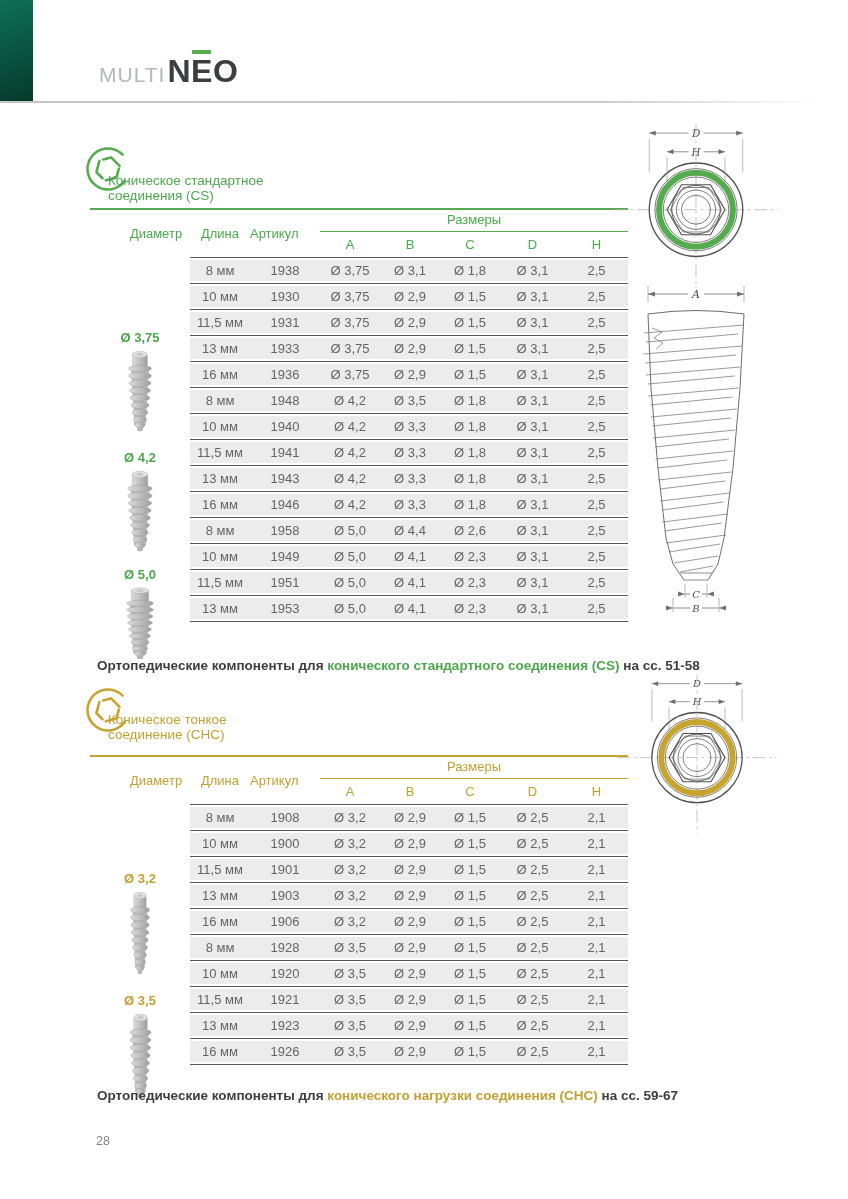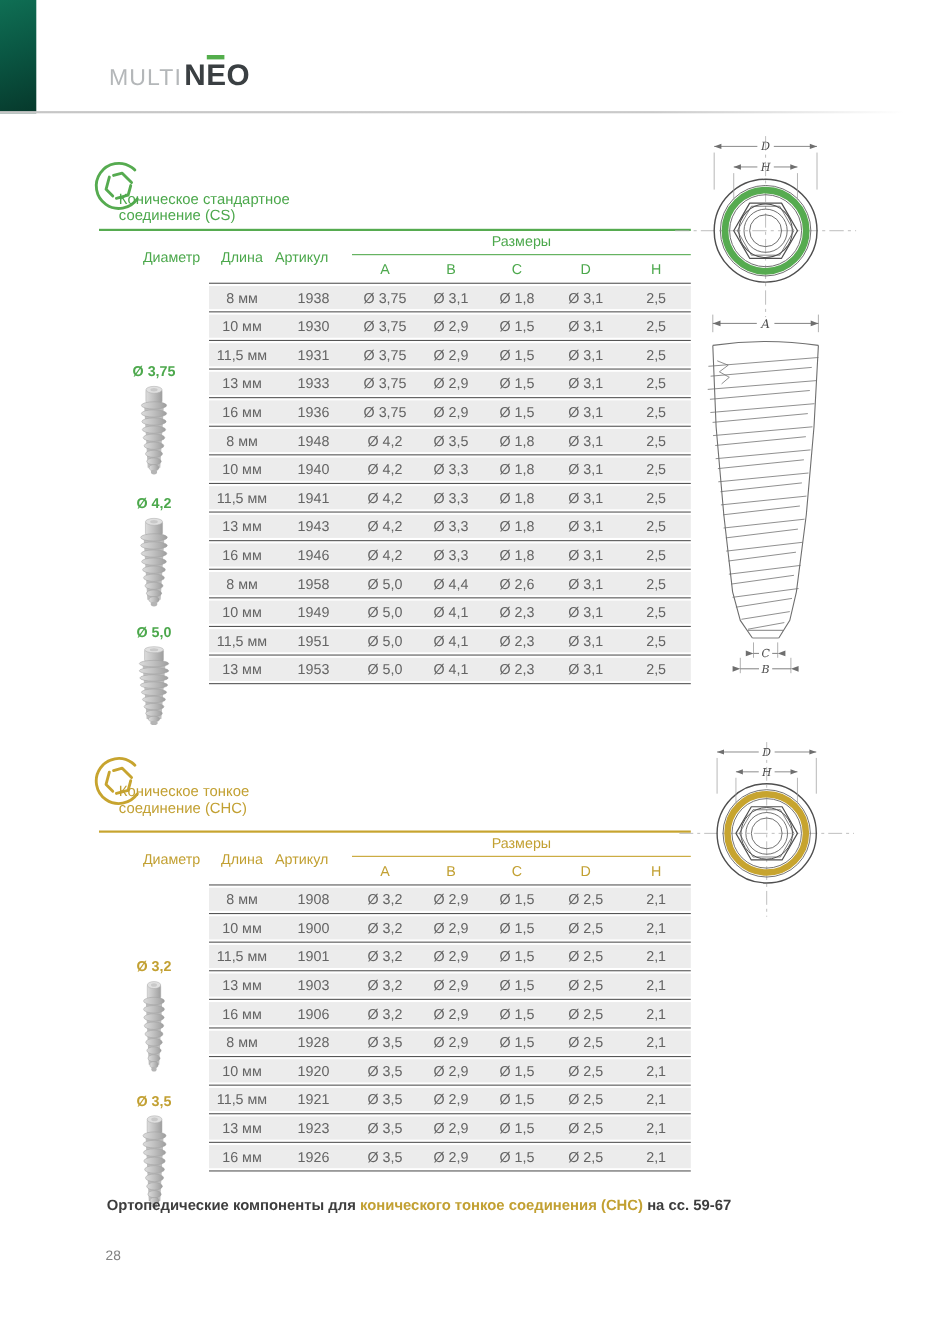--- a/index.html
+++ b/index.html
@@ -8,21 +8,21 @@
 
   
   .corner{position:absolute;left:0;top:0;width:33px;height:103px;
           background:linear-gradient(160deg,#0f6f54 0%,#0a5743 45%,#06382b 100%);}
   .divider{position:absolute;left:0;top:101px;right:0;height:2px;
            background:linear-gradient(90deg,#c6c6c6 0%,#cacaca 70%,rgba(202,202,202,0) 97%);}
 
   
   .logo{position:absolute;left:99px;top:53px;display:flex;align-items:baseline;}
   .logo .multi{font-size:21px;font-weight:500;letter-spacing:1px;color:#b4b7b9;}
-  .logo .neo{font-size:27px;font-weight:700;letter-spacing:.5px;color:#3a3f42;margin-left:2px;}
+  .logo .neo{font-size:32px;font-weight:700;letter-spacing:.5px;color:#3a3f42;margin-left:2px;}
   .logo .e{position:relative;}
   .logo .e::before{content:"";position:absolute;left:1px;right:2px;top:-3px;height:4px;background:#54ae4c;}
   .subtitle{position:absolute;left:253px;top:63px;font-size:15.5px;font-weight:700;color:#4aa74b;}
 
   
   .sec-icon{position:absolute;left:83px;width:50px;height:50px;}
   .sec-title{position:absolute;left:108px;font-size:13.5px;line-height:15px;font-weight:400;}
   .sec1 .sec-icon{top:144px;} .sec1 .sec-title{top:173px;color:#4ca84c;}
   .sec2 .sec-icon{top:685px;} .sec2 .sec-title{top:712px;color:#c2a032;}
 
@@ -93,21 +93,21 @@
       <span class="neo"><span>N</span><span class="e">E</span><span>O</span></span>
   </div>
 
   <div class="sec1">
     <svg class="sec-icon" viewBox="0 0 50 50">
       <circle cx="25" cy="25" r="20.5" fill="none" stroke="#56ab50" stroke-width="2.6" pathLength="100" stroke-dasharray="78 22" stroke-linecap="round" transform="rotate(35 25 25)"></circle>
       <polygon points="37,25 31,14.6 19,14.6 13,25 19,35.4 31,35.4" fill="none" stroke="#56ab50" stroke-width="2.6" stroke-linejoin="round" stroke-linecap="round" transform="rotate(-15 25 25)" pathLength="100" stroke-dasharray="28 6 28 6 28 4"></polygon>
     </svg>
     <div class="sec-title">
       <div>Коническое стандартное</div>
-      <div>соединение (CS)</div>
+      <div>соединения (CS)</div>
     </div>
   </div>
 
   <div class="tbl tbl1 green">
     <div class="topline"></div>
     <div class="thead">
       <span class="th-diam">Диаметр</span>
       <span class="th-len">Длина</span>
       <span class="th-art">Артикул</span>
       <span class="th-sizes">Размеры</span>
@@ -336,20 +336,21 @@
             <span>Ø 4,1</span>
             <span>Ø 2,3</span>
             <span>Ø 3,1</span>
             <span>2,5</span>
           </div>
           <div class="rsep"></div>
         </div>
     </div>
   </div>
 
+  <p class="caption cap1"><span>Ортопедические компоненты для </span><span class="lnk-green">конического стандартного соединения (CS)</span><span> на сс. 51-58</span></p>
 
   <div class="sec2">
     <svg class="sec-icon" viewBox="0 0 50 50">
       <circle cx="25" cy="25" r="20.5" fill="none" stroke="#c7a42f" stroke-width="2.6" pathLength="100" stroke-dasharray="78 22" stroke-linecap="round" transform="rotate(35 25 25)"></circle>
       <polygon points="37,25 31,14.6 19,14.6 13,25 19,35.4 31,35.4" fill="none" stroke="#c7a42f" stroke-width="2.6" stroke-linejoin="round" stroke-linecap="round" transform="rotate(-15 25 25)" pathLength="100" stroke-dasharray="28 6 28 6 28 4"></polygon>
     </svg>
     <div class="sec-title">
       <div>Коническое тонкое</div>
       <div>соединение (СНС)</div>
     </div>
@@ -524,21 +525,21 @@
             <span>Ø 2,9</span>
             <span>Ø 1,5</span>
             <span>Ø 2,5</span>
             <span>2,1</span>
           </div>
           <div class="rsep"></div>
         </div>
     </div>
   </div>
 
-  <p class="caption cap2"><span>Ортопедические компоненты для </span><span class="lnk-gold">конического тонкое соединения (СНС)</span><span> на сс. 59-67</span></p>
+  <p class="caption cap2"><span>Ортопедические компоненты для </span><span class="lnk-gold">конического нагрузки соединения (СНС)</span><span> на сс. 59-67</span></p>
 
   <svg class="draw tv1" viewBox="0 0 184 184" width="172" height="172">
     <path d="M92,4 V180" stroke="#b0b0b0" stroke-width="0.8" stroke-dasharray="14 4 3 4" fill="none"></path>
     <path d="M4,96 H180" stroke="#b0b0b0" stroke-width="0.8" stroke-dasharray="14 4 3 4" fill="none"></path>
     <circle cx="92" cy="96" r="50" fill="none" stroke="#4f4f4f" stroke-width="1.4"></circle>
     <circle cx="92" cy="96" r="44" fill="none" stroke="#4f4f4f" stroke-width="0.8"></circle>
     <circle cx="92" cy="96" r="39.5" fill="none" stroke="#56ab50" stroke-width="6.5"></circle>
     <circle cx="92" cy="96" r="35" fill="none" stroke="#4f4f4f" stroke-width="0.8"></circle>
     <polygon points="123,96 107.5,69.2 76.5,69.2 61,96 76.5,122.8 107.5,122.8" fill="none" stroke="#4f4f4f" stroke-width="1.2" stroke-linejoin="round"></polygon>
     <polygon points="119.5,96 105.8,72.2 78.2,72.2 64.5,96 78.2,119.8 105.8,119.8" fill="none" stroke="#4f4f4f" stroke-width="0.7" stroke-linejoin="round"></polygon>

